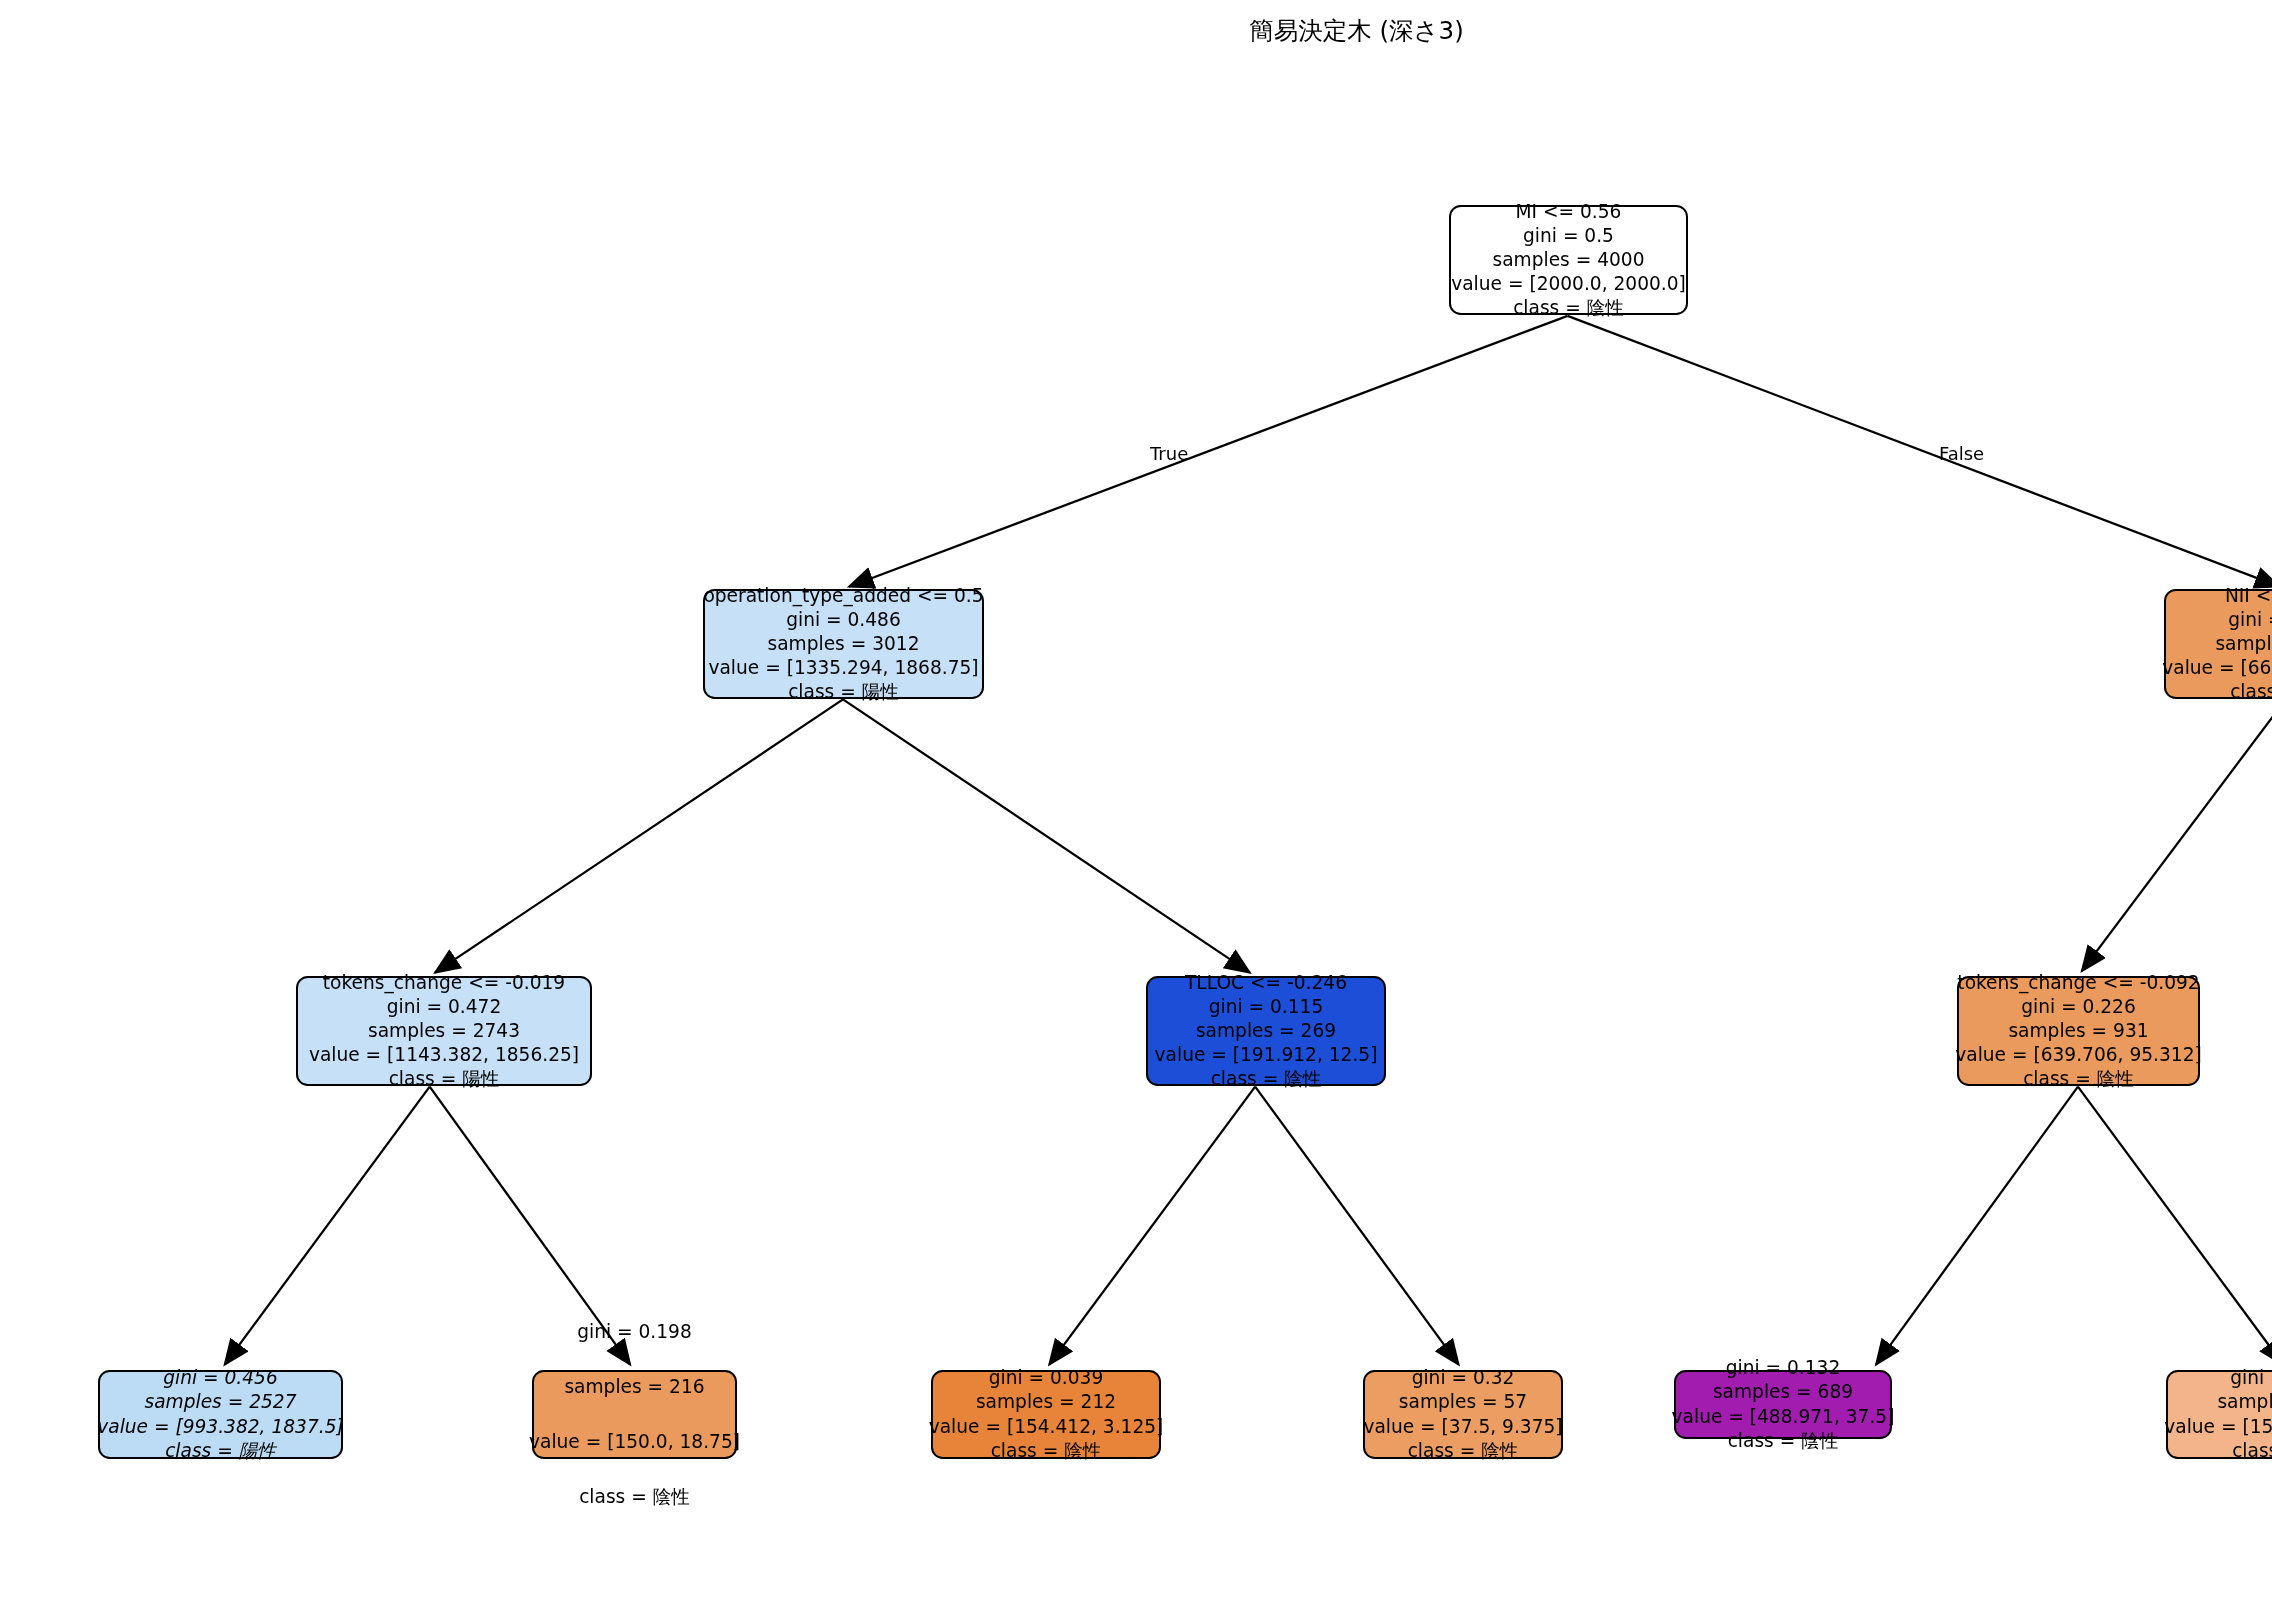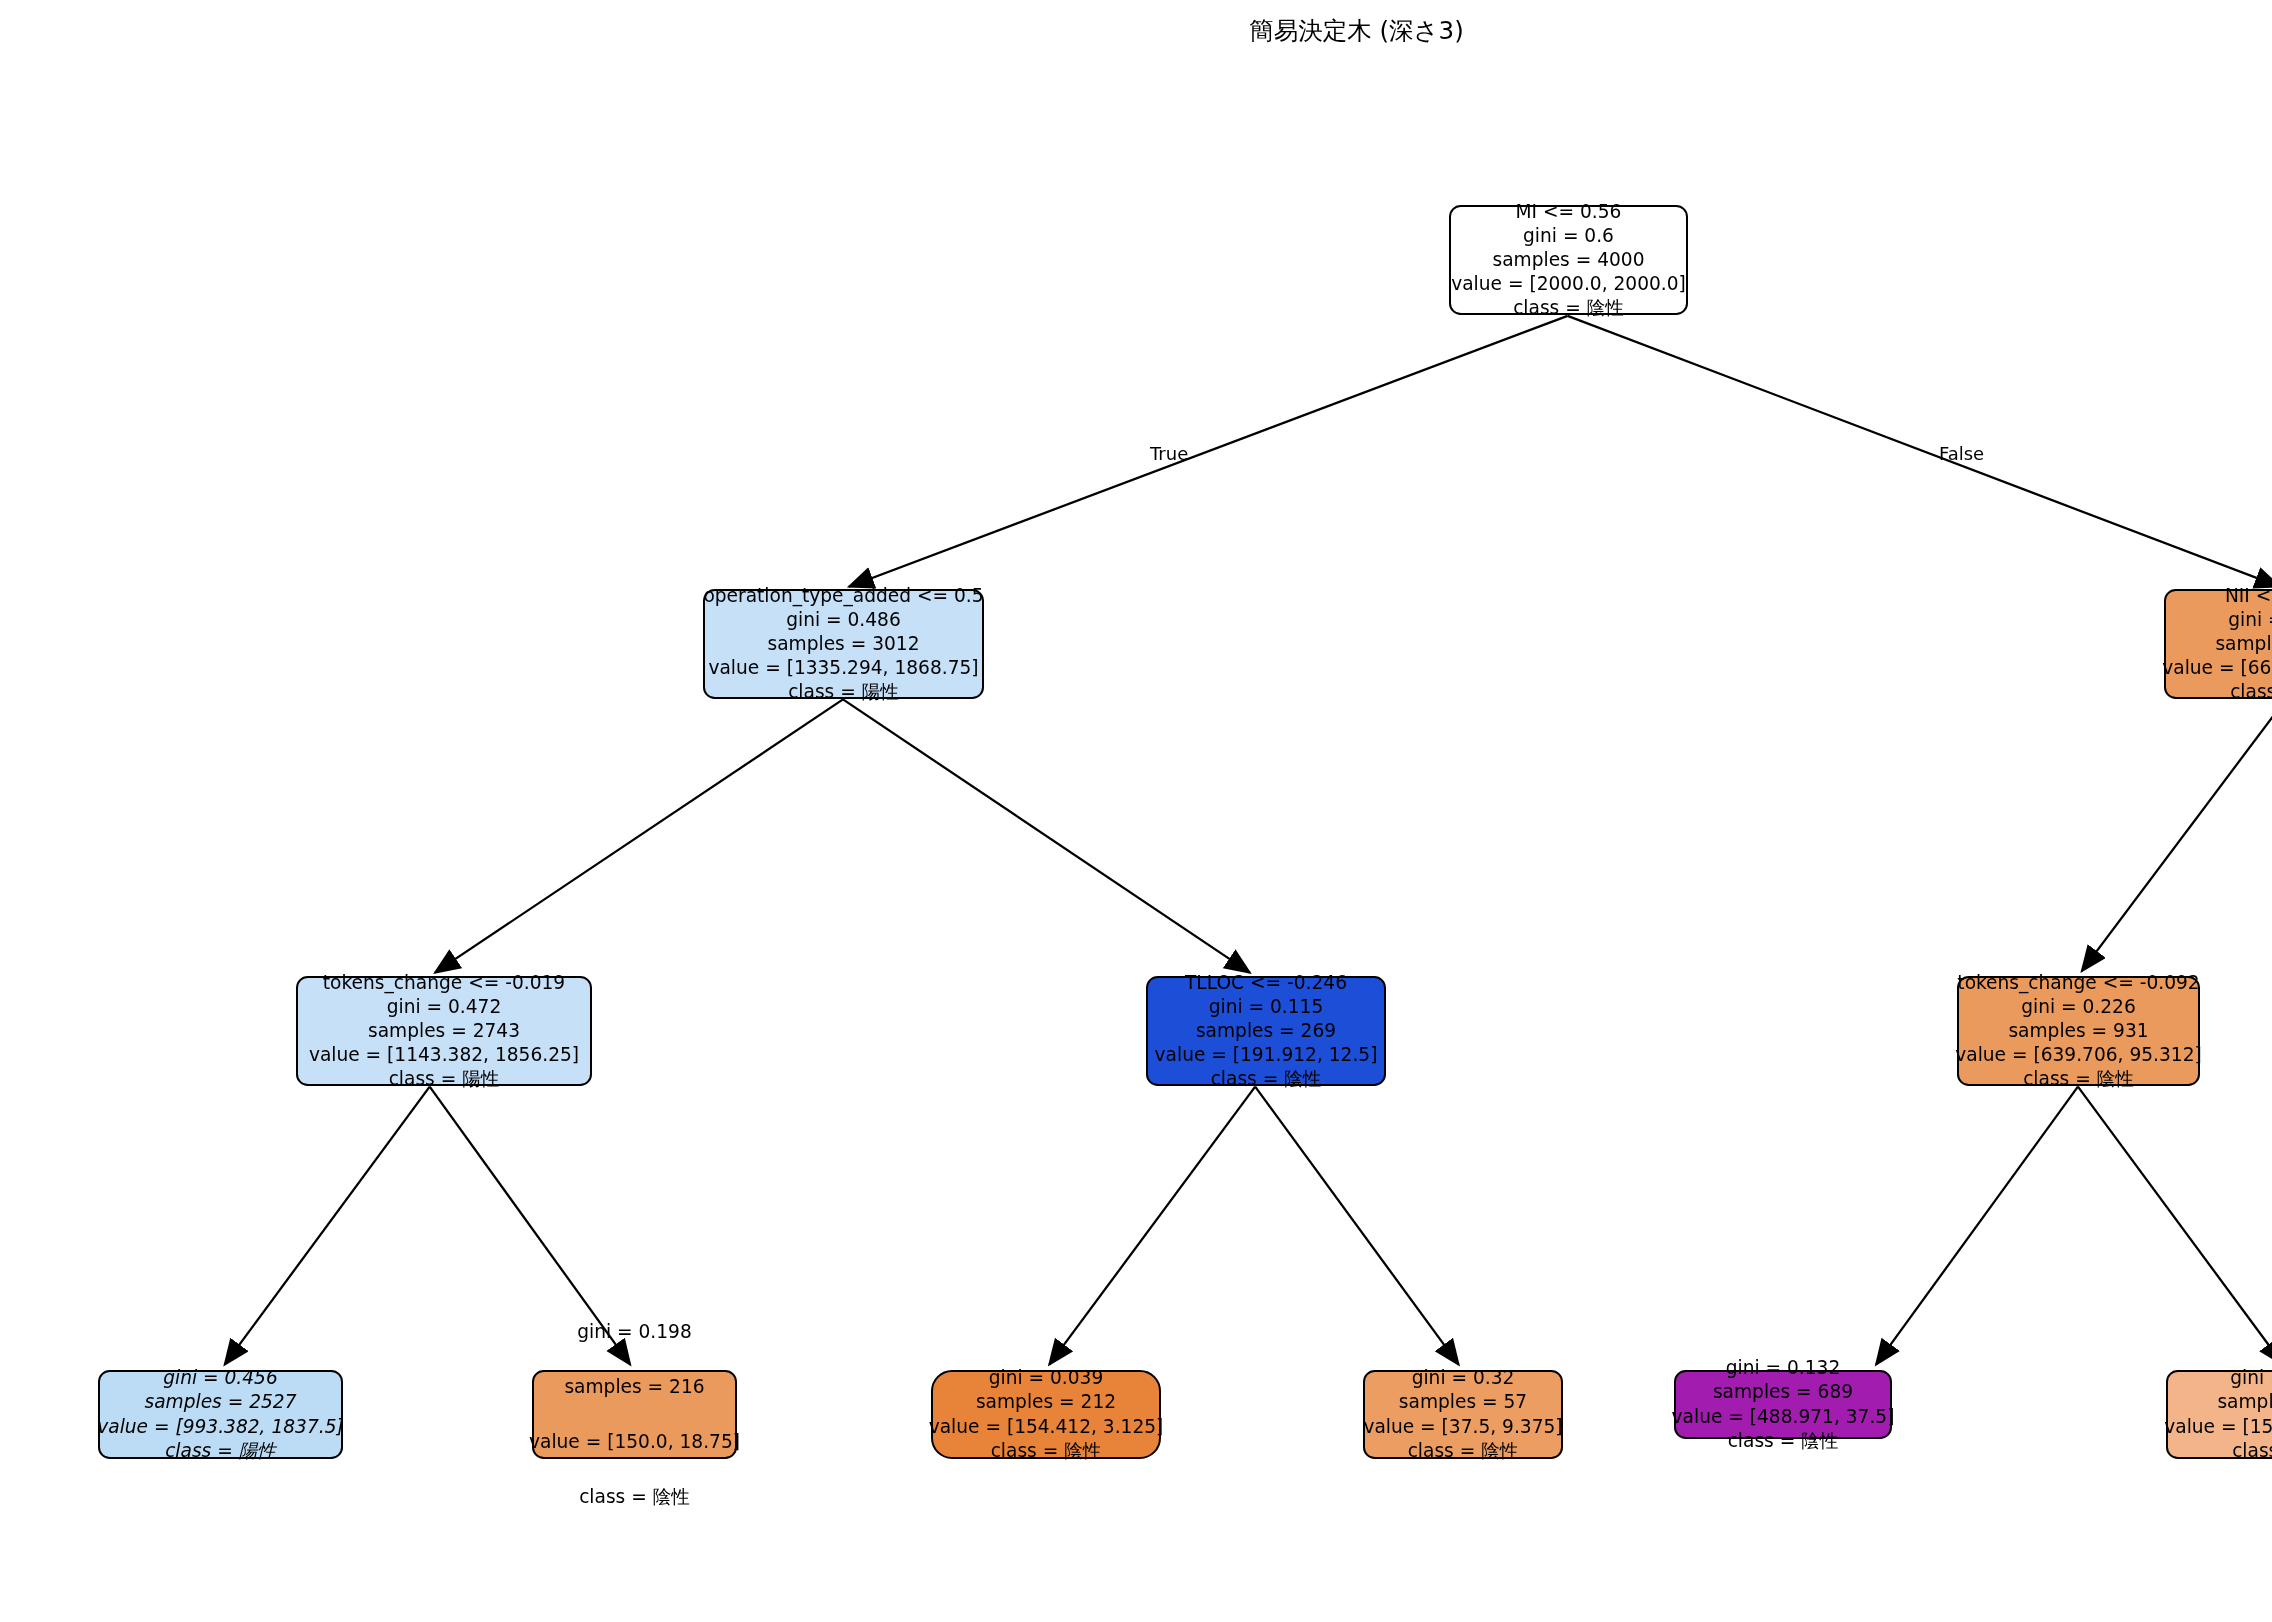--- a/index.html
+++ b/index.html
@@ -85,21 +85,21 @@
         <line x1="2762" y1="2391" x2="2308.8334016260137" y2="3002.7503592350886" marker-end="url(#arrow)"></line>
         <line x1="2762" y1="2391" x2="3209.731131838745" y2="3002.7028402095134" marker-end="url(#arrow)"></line>
         <line x1="4572.5" y1="2391" x2="4128.227375067075" y2="3002.6725863717406" marker-end="url(#arrow)"></line>
         <line x1="4572.5" y1="2391" x2="5024.184117534579" y2="3002.7374026609623" marker-end="url(#arrow)"></line>
       </g>
   </svg>
 
   <div id="nodes-layer">
       <div class="node" style="left: 1449px; top: 205px; width: 239px; height: 110px; background: rgb(255, 255, 255);">
         <span class="ln">MI &lt;= 0.56</span>
-        <span class="ln">gini = 0.6</span>
+        <span class="ln">gini = 0.5</span>
         <span class="ln">samples = 4000</span>
         <span class="ln">value = [2000.0, 2000.0]</span>
         <span class="ln">class = 陰性</span>
       </div>
       <div class="node" style="left: 703px; top: 589px; width: 281px; height: 110px; background: rgb(198, 224, 247);">
         <span class="ln">operation_type_added &lt;= 0.5</span>
         <span class="ln">gini = 0.486</span>
         <span class="ln">samples = 3012</span>
         <span class="ln">value = [1335.294, 1868.75]</span>
         <span class="ln">class = 陽性</span>
@@ -137,21 +137,21 @@
         <span class="ln">samples = 2527</span>
         <span class="ln">value = [993.382, 1837.5]</span>
         <span class="ln">class = 陽性</span>
       </div>
       <div class="node" style="left: 532px; top: 1370px; width: 205px; height: 89px; background: rgb(235, 154, 94); gap: 31px;">
         <span class="ln">gini = 0.198</span>
         <span class="ln">samples = 216</span>
         <span class="ln">value = [150.0, 18.75]</span>
         <span class="ln">class = 陰性</span>
       </div>
-      <div class="node" style="left: 931px; top: 1370px; width: 230px; height: 89px; background: rgb(232, 131, 58); border-radius: 21px;">
+      <div class="node" style="left: 931px; top: 1370px; width: 230px; height: 89px; background: rgb(232, 131, 58);">
         <span class="ln">gini = 0.039</span>
         <span class="ln">samples = 212</span>
         <span class="ln">value = [154.412, 3.125]</span>
         <span class="ln">class = 陰性</span>
       </div>
       <div class="node" style="left: 1363px; top: 1370px; width: 200px; height: 89px; background: rgb(236, 157, 98);">
         <span class="ln">gini = 0.32</span>
         <span class="ln">samples = 57</span>
         <span class="ln">value = [37.5, 9.375]</span>
         <span class="ln">class = 陰性</span>

